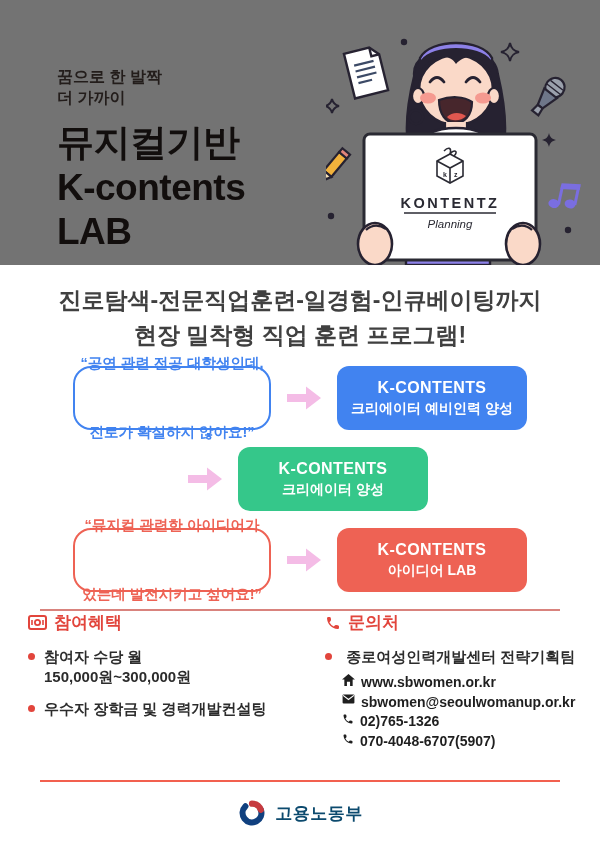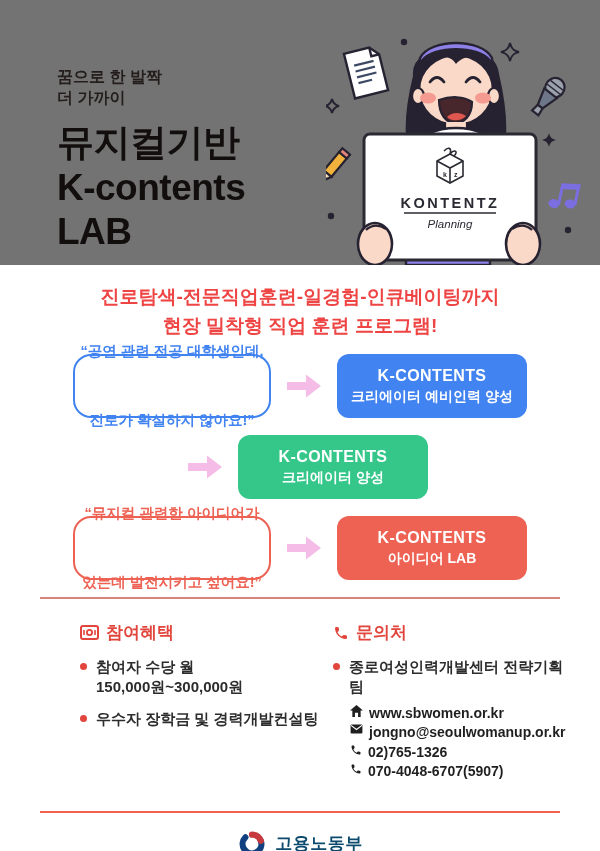--- a/index.html
+++ b/index.html
@@ -8,40 +8,40 @@
   .poster { position:relative; width:600px; height:851px; background:#fff; overflow:hidden; }
 
   
   .hero { position:relative; width:600px; height:265px; background:#EE5B4C; overflow:hidden; }
   .hero-text { position:absolute; left:57px; top:66px; }
   .tagline { font-size:16px; font-weight:700; color:#231d1b; line-height:1.32; }
   .title { margin-top:13px; font-size:37px; font-weight:900; color:#120e0d; line-height:1.2; letter-spacing:-0.5px; }
   .hero-art { position:absolute; right:4px; top:16px; width:270px; height:249px; }
 
   
-  .intro { margin-top:18px; text-align:center; font-size:19px; font-weight:800; color:#ef4444; line-height:1.5; }
+  .intro { margin-top:18px; text-align:center; font-size:23px; font-weight:800; color:#404040; line-height:1.5; }
 
   
   .rows { margin-top:14px; }
   .row { display:flex; align-items:center; justify-content:center; margin-bottom:17px; }
   .quote-box { width:198px; height:64px; background:#fff; border:2px solid var(--accent);
     border-radius:18px; display:flex; flex-direction:column; justify-content:center;
     text-align:center; color:var(--accent); font-size:14.5px; font-weight:800; line-height:1.45;gap:48px; }
   .arrow-wrap { width:66px; display:flex; justify-content:center; align-items:center; }
   .result-box { width:190px; height:64px; border-radius:12px; background:var(--accent);
     color:#fff; display:flex; flex-direction:column; justify-content:center; text-align:center; }
   .result-title { font-size:16px; font-weight:800; letter-spacing:0.4px; }
   .result-sub { font-size:14px; font-weight:700; margin-top:3px; }
 
   
   .divider { width:520px; margin:17px auto 0; border:none; border-top:2px solid #D9837D; }
   .divider-bottom { width:520px; margin:28px auto 0; border:none; border-top:2px solid #F2604F; }
 
   
-  .info { display:flex; margin-top:22px; padding:0 35px 0 80px; }
+  .info { display:flex; padding:0 35px 0 28px;gap:44px; }
   .benefits { width:253px; flex:none; }
   .contact { flex:1; }
   .info-header { display:flex; align-items:center; gap:7px; color:#E2453C; font-size:17px; font-weight:800; }
   .info-body { margin-top:13px; }
   .bullet-item { display:flex; margin-bottom:11px; }
   .dot { width:7px; height:7px; border-radius:50%; background:#E2453C; flex:none; margin:6px 9px 0 0; }
   .bullet-text { font-size:15px; font-weight:700; color:#2c2c2c; line-height:1.35; }
   .contact-sub { margin:5px 0 0 17px; }
   .contact-line { display:flex; align-items:flex-start; gap:6px; margin-bottom:3px;
     font-size:14px; font-weight:600; color:#1f1f1f; line-height:1.18; }
@@ -267,21 +267,21 @@
             <svg width="13" height="12" viewBox="0 0 14 13">
               <path d="M7 0 L14 6 L11.5 6 L11.5 13 L8.7 13 L8.7 8.5 L5.3 8.5 L5.3 13 L2.5 13 L2.5 6 L0 6 Z" fill="#1f1f1f"></path>
             </svg>
             <span>www.sbwomen.or.kr</span>
           </div>
           <div class="contact-line">
             <svg width="13" height="10" viewBox="0 0 14 11">
               <rect x="0.5" y="0.5" width="13" height="10" rx="1.2" fill="#1f1f1f"></rect>
               <path d="M1 1.5 L7 6 L13 1.5" fill="none" stroke="#fff" stroke-width="1.3"></path>
             </svg>
-            <span>jongno@seoulwomanup.or.kr</span>
+            <span>sbwomen@seoulwomanup.or.kr</span>
           </div>
           <div class="contact-line">
             <svg width="12" height="12" viewBox="0 0 24 24">
               <path d="M19.23 15.26l-2.54-.29a1.99 1.99 0 0 0-1.64.57l-1.84 1.84a15.05 15.05 0 0 1-6.59-6.59l1.85-1.85c.43-.43.64-1.03.57-1.64l-.29-2.52a2 2 0 0 0-1.99-1.77H5.03c-1.13 0-2.07.94-2 2.07.53 8.54 7.36 15.36 15.89 15.89 1.13.07 2.07-.87 2.07-2v-1.73c.01-1.01-.75-1.86-1.76-1.98z" fill="#1f1f1f"></path>
             </svg>
             <span>02)765-1326</span>
           </div>
           <div class="contact-line">
             <svg width="12" height="12" viewBox="0 0 24 24">
               <path d="M19.23 15.26l-2.54-.29a1.99 1.99 0 0 0-1.64.57l-1.84 1.84a15.05 15.05 0 0 1-6.59-6.59l1.85-1.85c.43-.43.64-1.03.57-1.64l-.29-2.52a2 2 0 0 0-1.99-1.77H5.03c-1.13 0-2.07.94-2 2.07.53 8.54 7.36 15.36 15.89 15.89 1.13.07 2.07-.87 2.07-2v-1.73c.01-1.01-.75-1.86-1.76-1.98z" fill="#1f1f1f"></path>

